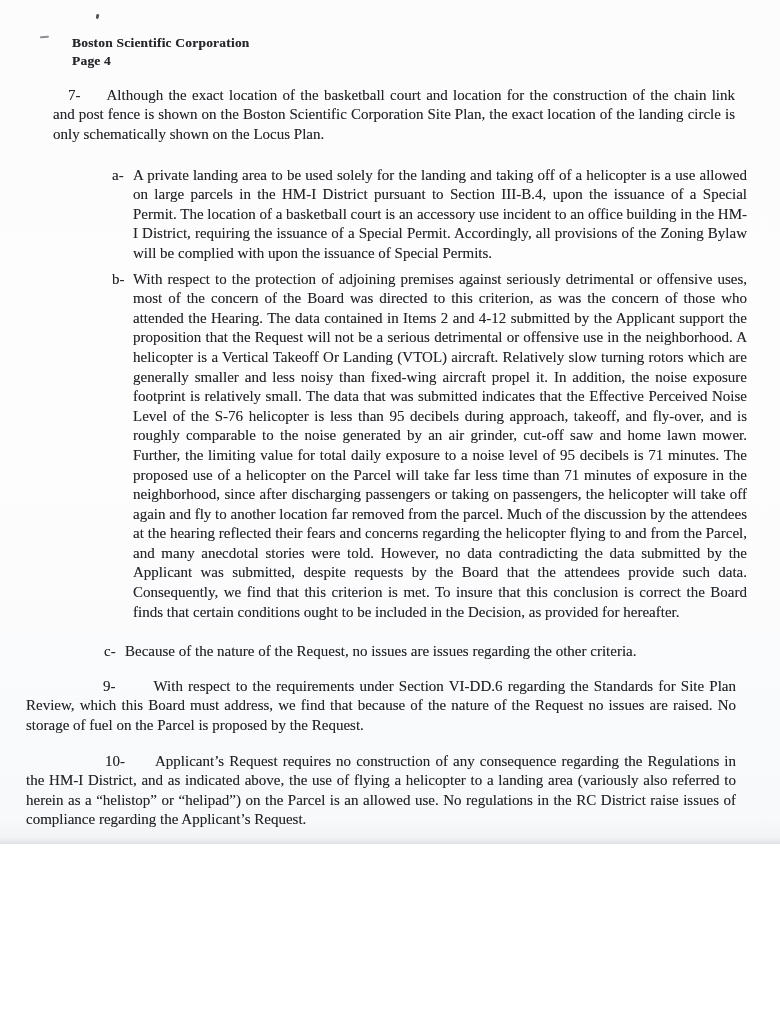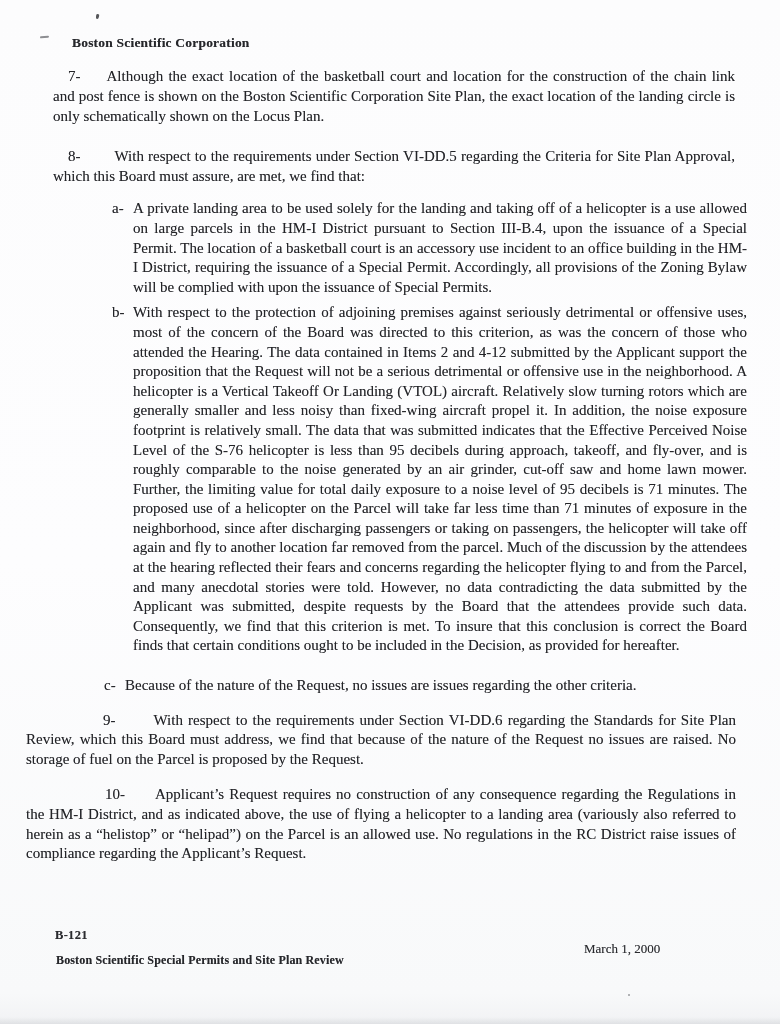--- a/index.html
+++ b/index.html
@@ -3,21 +3,21 @@
 <meta charset="utf-8">
 <style>
   html, body { margin: 0; padding: 0; }
   body {
     width: 780px; height: 1024px;
     background: #ffffff;
     font-family: "Liberation Serif", serif;
   }
   .page {
     position: relative;
-    width: 780px; height: 1024px;
+    width: 780px; height: 844px;
     overflow: hidden;
     background: linear-gradient(180deg, #fcfcfd 0%, #fdfdfe 55%, #f8f9fa 97%, #f1f2f4 100%);
     color: #222326;
   }
   .content {
     position: absolute;
     left: 53px; top: 34px;
     width: 694px;
   }
   
@@ -108,25 +108,25 @@
 <div class="page">
 
   <span class="artifact-dot"></span>
   <span class="artifact-dash"></span>
   <span class="artifact-speck"></span>
 
   <div class="content">
 
     <div class="letterhead">
       <div>Boston Scientific Corporation</div>
+      <div>Page 4</div>
     </div>
 
     <p class="para p7"><span class="pnum">7-</span><span class="ptab t26"></span><span class="ptext">Although the exact location of the basketball court and location for the construction of the chain link and post fence is shown on the Boston Scientific Corporation Site Plan, the exact location of the landing circle is only schematically shown on the Locus Plan.</span></p>
 
-    <p class="para p8"><span class="pnum">8-</span><span class="ptab t34"></span><span class="ptext">With respect to the requirements under Section VI-DD.5 regarding the Criteria for Site Plan Approval, which this Board must assure, are met, we find that:</span></p>
 
     <div class="findings">
 
       <div class="finding finding-a">
         <span class="marker">a-</span>
         <span class="ftext">A private landing area to be used solely for the landing and taking off of a helicopter is a use allowed on large parcels in the HM-I District pursuant to Section III-B.4, upon the issuance of a Special Permit.  The location of a basketball court is an accessory use incident to an office building in the HM-I District, requiring the issuance of a Special Permit.  Accordingly, all provisions of the Zoning Bylaw will be complied with upon the issuance of Special Permits.</span>
       </div>
 
       <div class="finding finding-b">
         <span class="marker">b-</span>

